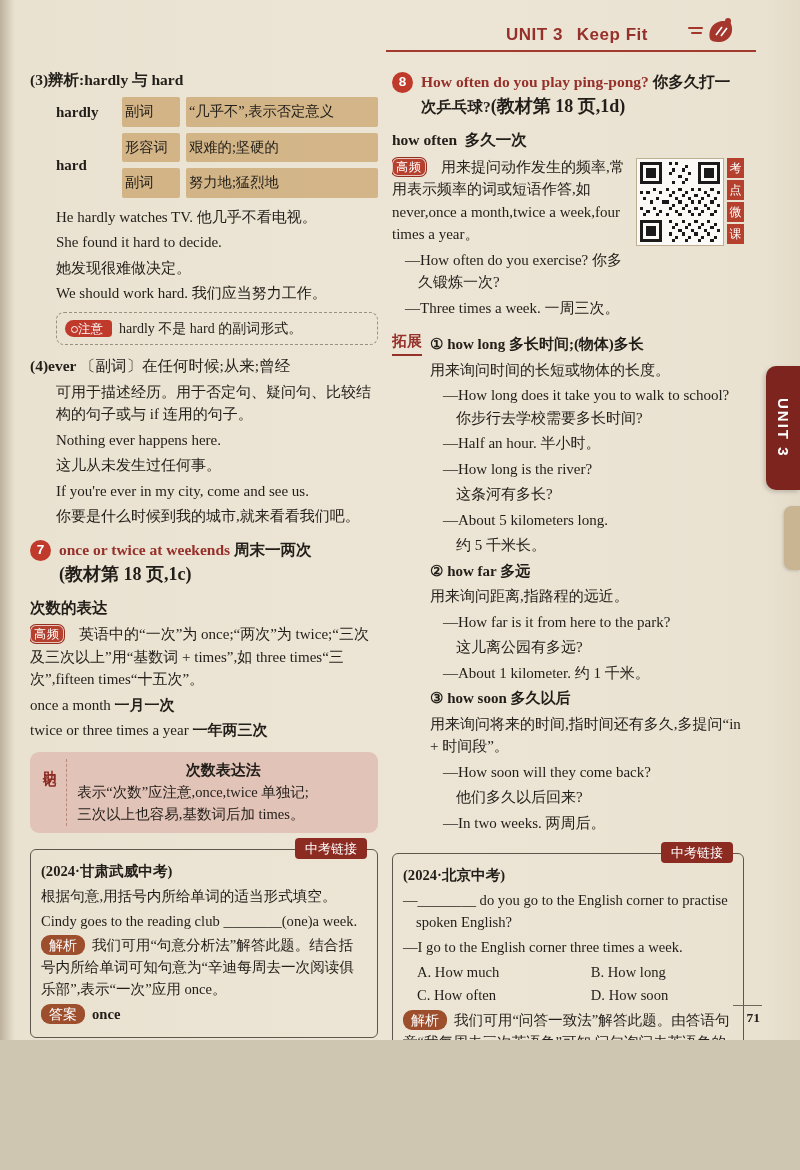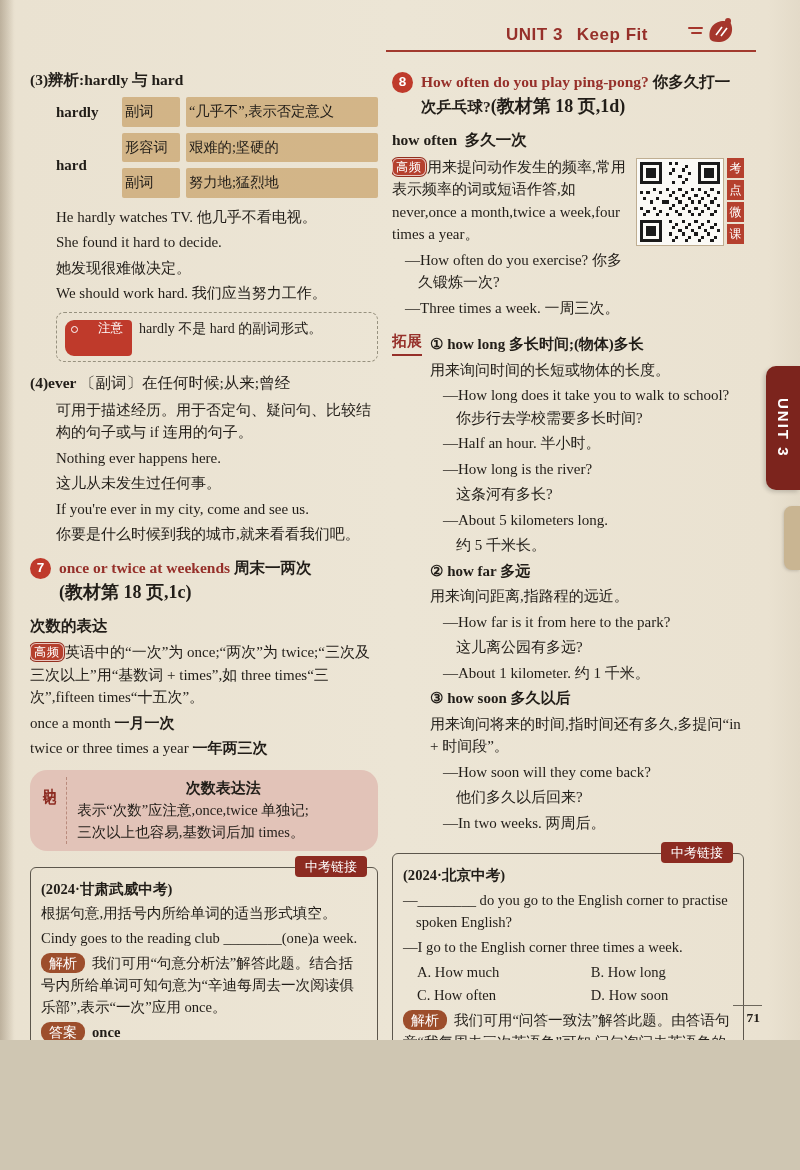--- a/index.html
+++ b/index.html
@@ -27,34 +27,34 @@
   .blk{margin-left:26px}
   
   .wordtable{display:grid;grid-template-columns:60px 58px auto;column-gap:6px;row-gap:6px;
     margin:6px 0 8px;align-items:center;font-size:14.3px}
   .wt-w{font-weight:bold;font-size:15px}
   .r23{grid-row:2/4;align-self:center}
   .hl{background:rgba(186,133,59,.5);padding:4px 3px;border-radius:2px}
   
   .badge-seal{display:inline-block;background:#b5402e;color:#fff;font-size:12px;line-height:1;
     padding:3px 4px;border-radius:6px;box-shadow:inset 0 0 0 1px rgba(255,255,255,.7),0 0 0 1px #93301f;
-    margin-right:1px;vertical-align:1px;font-family:"Liberation Sans",sans-serif;letter-spacing:1px}
-  .badge-note{display:inline-flex;align-items:center;gap:20px;background:#bf3a2b;color:#fff;font-size:12.5px;
-    line-height:1;padding:3px 9px 21px 6px;border-radius:9px 4px 4px 9px;margin-right:7px;
-    font-family:Liberation Mono, monospace}
+    margin-right:15px;vertical-align:1px;font-family:"Liberation Sans",sans-serif;letter-spacing:1px}
+  .badge-note{display:inline-flex;align-items:center;gap:0;background:#bf3a2b;color:#fff;font-size:12.5px;
+    line-height:1;padding:3px 9px 2px 6px;border-radius:9px 4px 4px 9px;margin-right:7px;
+    font-family:Liberation Serif, serif}
   .ndot{width:7px;height:7px;border:1.5px solid #fff;border-radius:50%;display:inline-block}
   .note-box{border:1.6px dashed #97917f;border-radius:8px;padding:5px 8px;margin:7px 0 9px;font-size:14px}
   .badge-solid{display:inline-block;background:#9d4e2c;color:#fff;font-size:14px;line-height:1;
     padding:3px 8px;border-radius:9px;margin-right:7px;font-family:"Liberation Sans",sans-serif}
   .exam-box{position:relative;border:1.6px solid #5c564c;border-radius:6px;padding:8px 10px;margin:16px 0 10px;font-size:14.6px}
   .exam-badge{position:absolute;top:-12px;right:10px;background:#8c2b21;color:#fff;font-size:13px;line-height:1;
     padding:4px 10px;border-radius:4px;font-family:"Liberation Sans",sans-serif}
   .exam-src{font-weight:bold}
   .exam-box .d{padding-left:13px;text-indent:-13px}
-  .mnemonic{display:flex;background:#e2c3b8;border-radius:17px;padding:7px 9px;margin:10px 0;font-size:14.5px}
+  .mnemonic{display:flex;background:#e2c3b8;border-radius:9px;padding:7px 9px;margin:10px 0;font-size:14.5px}
   .mn-label{writing-mode:vertical-rl;text-orientation:upright;color:#8c2b21;font-weight:bold;font-size:13.5px;
     letter-spacing:3px;border-right:1.4px dashed #b98a7c;padding-right:7px;margin-right:10px;
     font-family:"Liberation Sans",sans-serif}
   .mn-body{flex:1}
   .mn-title{text-align:center;font-weight:bold;font-size:15px;margin-bottom:1px}
   
   .sec-head{display:flex;gap:8px;margin:10px 0 4px}
   .sec-head-text{font-size:15.5px}
   .numcircle{flex:0 0 auto;width:21px;height:21px;border-radius:50%;background:#bf3a2b;color:#fff;font-weight:bold;
     font-size:13.5px;display:inline-flex;align-items:center;justify-content:center;

